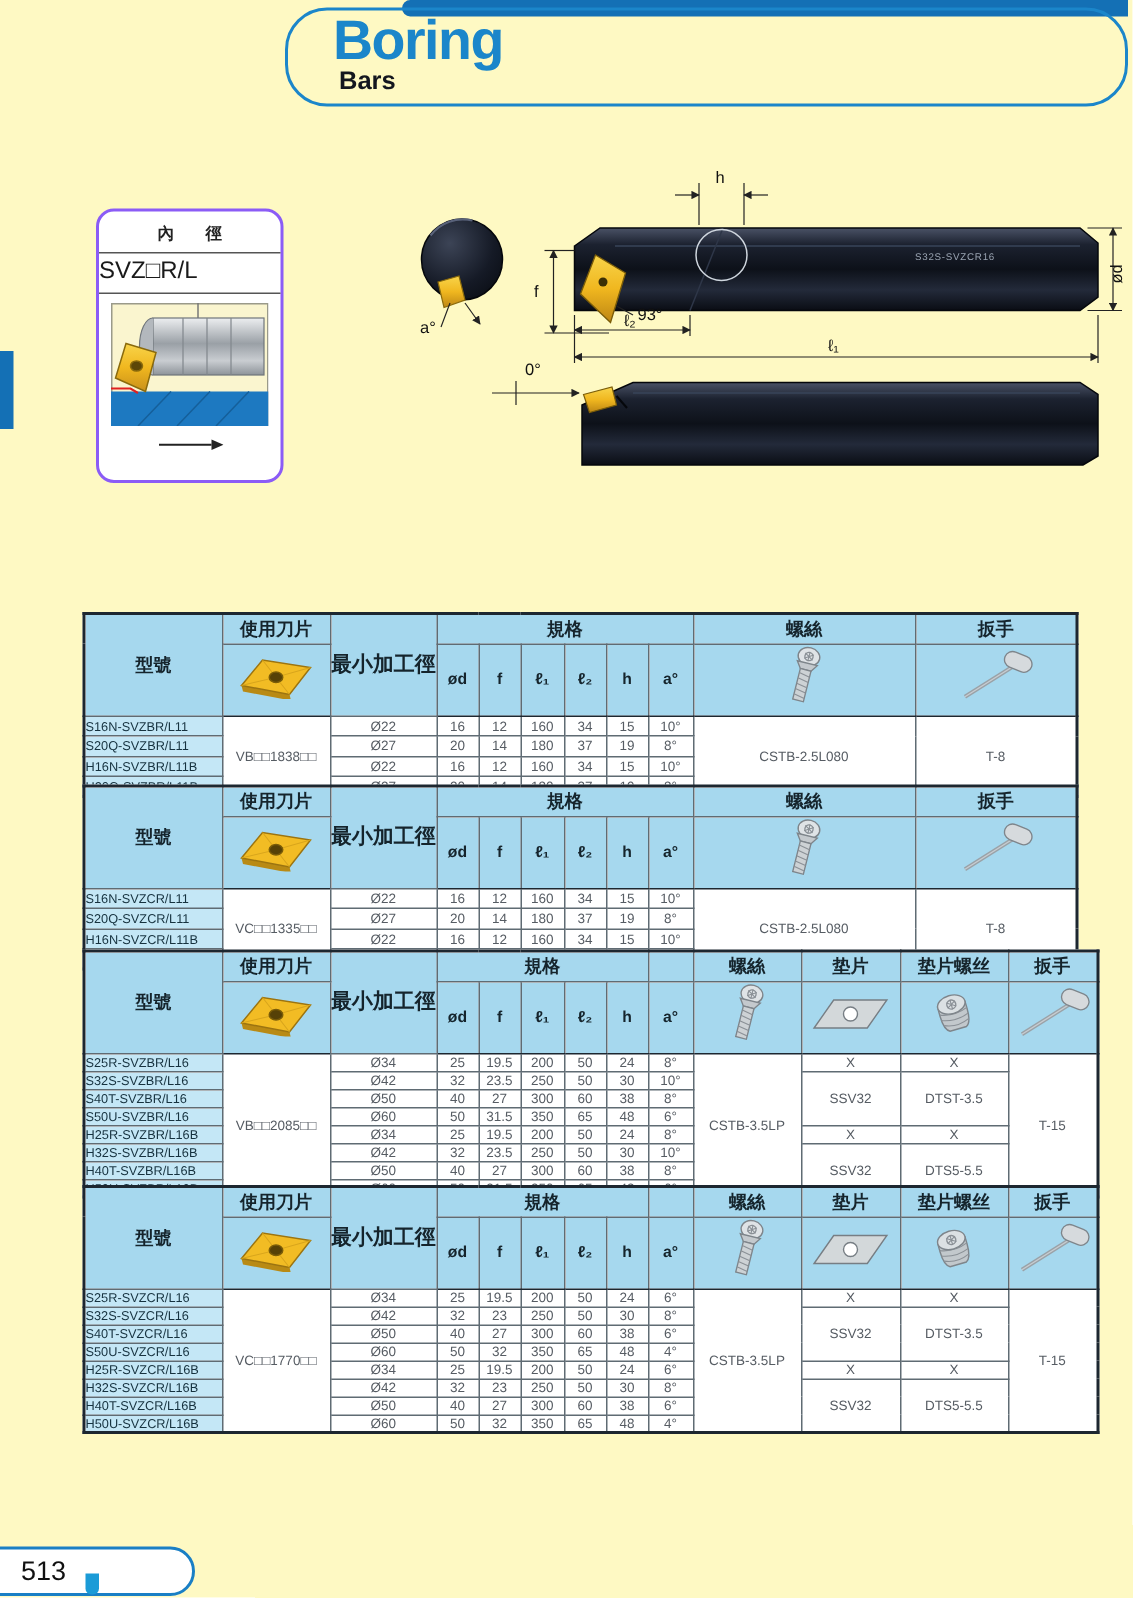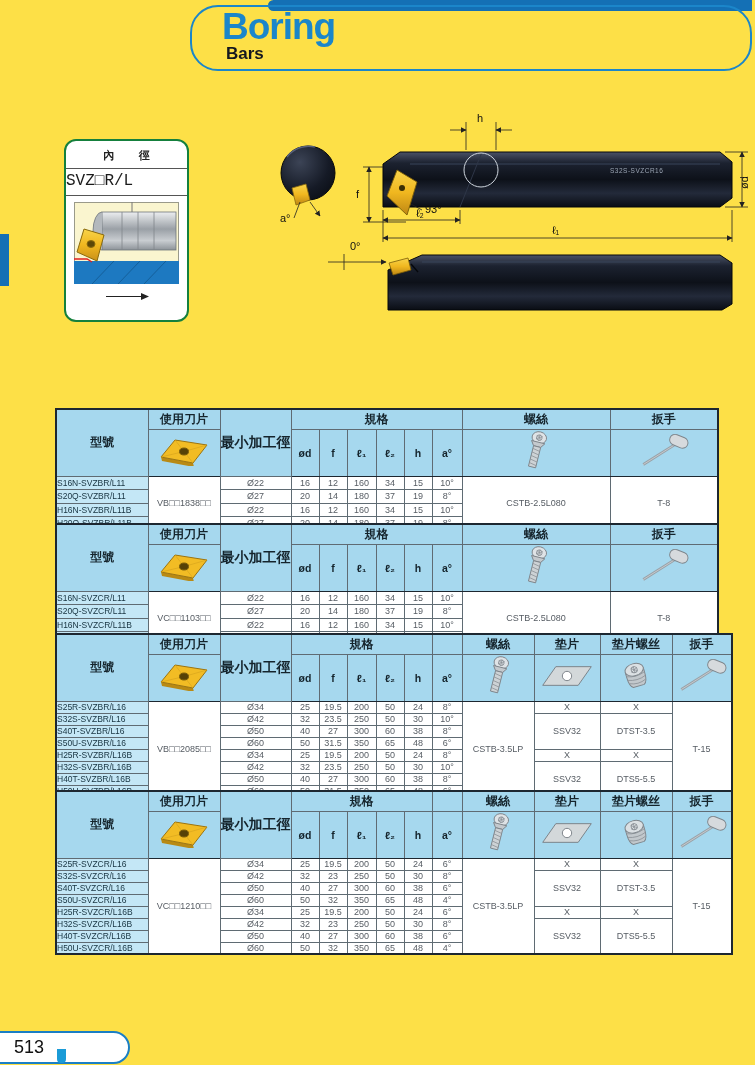--- a/index.html
+++ b/index.html
@@ -1,31 +1,31 @@
 <!DOCTYPE html>
 <html><head>
 <meta charset="utf-8">
 <style>
   html,body{margin:0;padding:0;background:#fff;}
-  .page{position:relative;width:755px;height:1065px;background:#fde047;overflow:hidden;
+  .page{position:relative;width:755px;height:1065px;background:#fef9c3;overflow:hidden;
         font-family:"Liberation Sans",sans-serif;}
   
   .hdr-top{position:absolute;left:268px;top:0;width:484px;height:11px;background:#1470b5;
            border-radius:6px 0 0 6px;}
   .hdr-frame{position:absolute;left:190px;top:5px;width:558px;height:62px;
              border:2.5px solid #1b86ca;border-radius:28px;}
   .hdr-boring{position:absolute;left:222px;top:6px;font-size:37px;font-weight:800;
               color:#1b86ca;letter-spacing:-1px;}
   .hdr-bars{position:absolute;left:226px;top:44px;font-size:17px;font-weight:800;color:#14171f;}
   .hdr-zh{position:absolute;left:348px;top:14px;font-size:34px;font-weight:700;color:#111;
           letter-spacing:7px;}
   .side-tab{position:absolute;left:0;top:234px;width:9px;height:52px;background:#1470b5;}
   
-  .card{position:absolute;left:64px;top:139px;width:121px;height:179px;border:2px solid #15803d;
-        border-radius:12px;background:#fff;font-family:Liberation Mono, monospace;}
+  .card{position:absolute;left:64px;top:139px;width:121px;height:179px;border:2px solid #8b5cf6;
+        border-radius:12px;background:#fff;}
   .card-title{margin-top:7px;text-align:center;font-size:11px;font-weight:700;color:#222;
               letter-spacing:9px;padding-left:9px;}
   .card-div{border-top:1.2px solid #555;margin-top:5px;}
   .card-model{text-align:left;font-size:16px;color:#1a1a1a;margin:3px 0 2px 0;font-weight:500;}
   .card-pic{display:block;margin:6px auto 0 auto;}
   .card-arrow{display:block;margin:8px auto 0 auto;}
   
   .drawing{position:absolute;left:270px;top:112px;}
   
   table.spec{position:absolute;left:55px;border-collapse:collapse;table-layout:fixed;
@@ -330,21 +330,21 @@
           <th class="icon-cell"><span><svg width="58" height="36" viewBox="0 0 60 40">
                 <line x1="7" y1="35" x2="42" y2="13" stroke="#9aa2a8" stroke-width="3"></line>
                 <line x1="7" y1="35" x2="42" y2="13" stroke="#c8cdd1" stroke-width="1"></line>
                 <rect x="36" y="3" width="21" height="12" rx="6" transform="rotate(22 46 9)" fill="#d6dadd" stroke="#7e858b"></rect>
               </svg></span></th>
         </tr>
       </thead>
       <tbody>
         <tr>
           <td class="model">S16N-SVZCR/L11</td>
-          <td class="val" rowspan="4">VC□□1103□□</td>
+          <td class="val" rowspan="4">VC□□1335□□</td>
           <td class="val">Ø22</td>
           <td class="val">16</td>
           <td class="val">12</td>
           <td class="val">160</td>
           <td class="val">34</td>
           <td class="val">15</td>
           <td class="val">10°</td>
           <td class="val" rowspan="4">CSTB-2.5L080</td>
           <td class="val" rowspan="4">T-8</td>
         </tr>
@@ -612,21 +612,21 @@
           <th class="icon-cell"><span><svg width="58" height="36" viewBox="0 0 60 40">
                 <line x1="7" y1="35" x2="42" y2="13" stroke="#9aa2a8" stroke-width="3"></line>
                 <line x1="7" y1="35" x2="42" y2="13" stroke="#c8cdd1" stroke-width="1"></line>
                 <rect x="36" y="3" width="21" height="12" rx="6" transform="rotate(22 46 9)" fill="#d6dadd" stroke="#7e858b"></rect>
               </svg></span></th>
         </tr>
       </thead>
       <tbody>
         <tr>
           <td class="model">S25R-SVZCR/L16</td>
-          <td class="val" rowspan="8">VC□□1210□□</td>
+          <td class="val" rowspan="8">VC□□1770□□</td>
           <td class="val">Ø34</td>
           <td class="val">25</td>
           <td class="val">19.5</td>
           <td class="val">200</td>
           <td class="val">50</td>
           <td class="val">24</td>
           <td class="val">6°</td>
           <td class="val" rowspan="8">CSTB-3.5LP</td>
           <td class="val" rowspan="1">X</td>
           <td class="val" rowspan="1">X</td>

